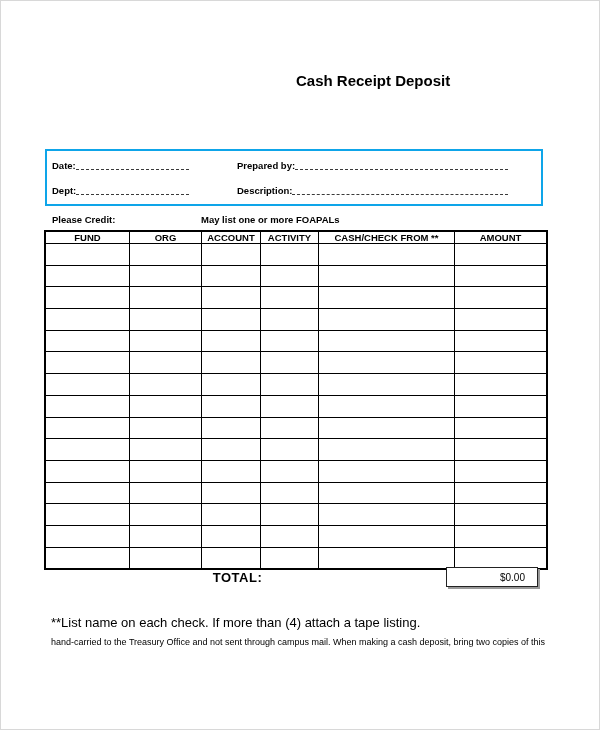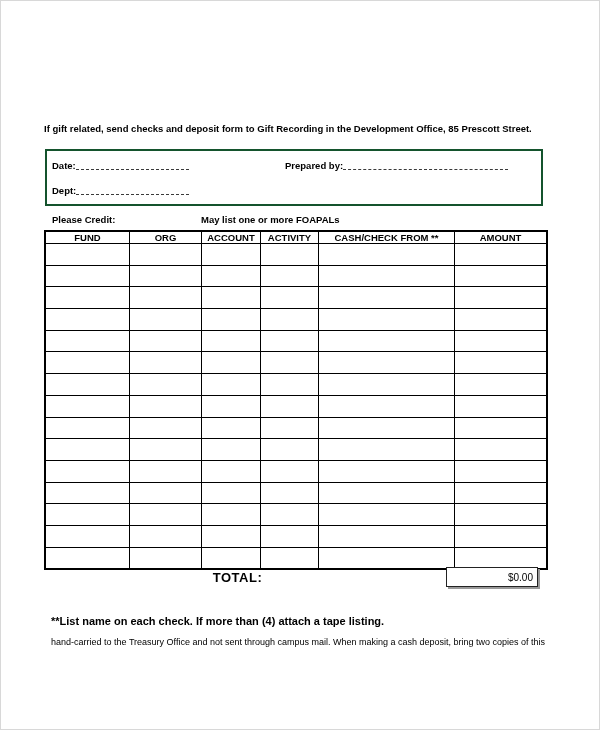--- a/index.html
+++ b/index.html
@@ -16,29 +16,29 @@
   .title{
     position:absolute;left:295px;top:71px;
     font-size:15px;font-weight:bold;white-space:nowrap;
   }
   .instruction{
     position:absolute;left:43px;top:122px;width:540px;
     font-size:9.5px;font-weight:bold;white-space:nowrap;
   }
   .info-box{
     position:absolute;left:44px;top:148px;width:498px;height:57px;
-    box-sizing:border-box;border:2px solid #14532d;
+    box-sizing:border-box;border:2px solid #0ea5e9;
     padding:9px 6px 0 5px;
   }
   .ib-row{display:flex;height:25px;font-size:9.5px;font-weight:bold;}
   .ib-label{line-height:11px;white-space:nowrap;}
   .ib-line{height:0;border-bottom:1px dashed #3a3a3a;margin-top:9px;}
   .ib-cell-left{display:flex;width:137px;}
   .ib-cell-left .ib-line{flex:1;}
-  .ib-cell-right{display:flex;flex:1;margin-left:96px;}
+  .ib-cell-right{display:flex;flex:1;margin-left:48px;}
   .ib-cell-right .ib-line{flex:1;margin-right:27px;}
   .credit-line{
     position:absolute;left:51px;top:213px;width:490px;height:12px;
     font-size:9.5px;font-weight:bold;
   }
   .credit-right{position:absolute;left:149px;top:0;white-space:nowrap;}
   .foapal-table{
     position:absolute;left:43px;top:229px;
     border-collapse:collapse;table-layout:fixed;width:495px;
     border:2px solid #000;
@@ -55,54 +55,58 @@
   .col3{width:57px;} .col4{width:135px;} .col5{width:91px;}
   .total-label{
     position:absolute;left:43px;top:569px;width:387px;
     text-align:center;font-size:13px;font-weight:bold;letter-spacing:0.5px;
   }
   .total-box{
     position:absolute;left:445px;top:566px;width:92px;height:20px;
     box-sizing:border-box;border:1px solid #222;
     box-shadow:2px 2px 0 #999;
     display:flex;align-items:center;justify-content:flex-end;
-    padding-right:4px;font-size:10px;background:#fff;
+    padding-right:12px;font-size:10px;background:#fff;
   }
   .footnote{
     position:absolute;left:50px;top:614px;width:520px;
-    font-size:11px;white-space:nowrap;font-weight:bold;
+    font-size:13px;white-space:nowrap;
   }
   .paragraph{
     position:absolute;left:50px;top:636px;width:540px;
     font-size:9px;line-height:11.4px;
   }
   .paragraph div{white-space:nowrap;}
 </style>
 </head>
 <body>
 
 <div class="page">
 
-
-  <div class="instruction">If gift related, send checks and deposit form to Gift Recording in the Development Office, 85 Prescott Street.</div>
+  <div class="title">Cash Receipt Deposit</div>
+
 
   <div class="info-box">
     <div class="ib-row">
       <div class="ib-cell-left">
         <span class="ib-label">Date:</span>
         <span class="ib-line"></span>
       </div>
       <div class="ib-cell-right">
         <span class="ib-label">Prepared by:</span>
         <span class="ib-line"></span>
       </div>
     </div>
     <div class="ib-row">
       <div class="ib-cell-left">
         <span class="ib-label">Dept:</span>
+        <span class="ib-line"></span>
+      </div>
+      <div class="ib-cell-right">
+        <span class="ib-label">Description:</span>
         <span class="ib-line"></span>
       </div>
     </div>
   </div>
 
   <div class="credit-line">
     <span>Please Credit:</span>
     <span class="credit-right">May list one or more FOAPALs</span>
   </div>
 

